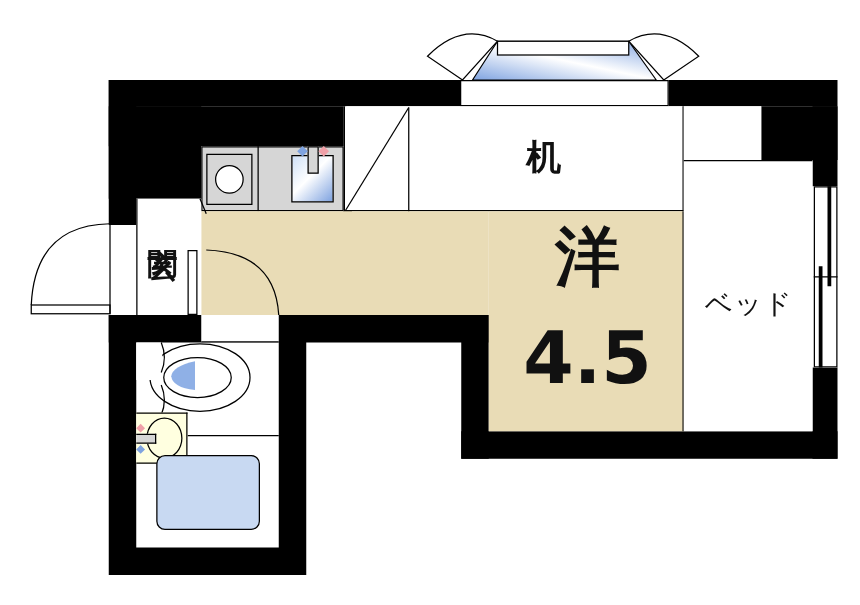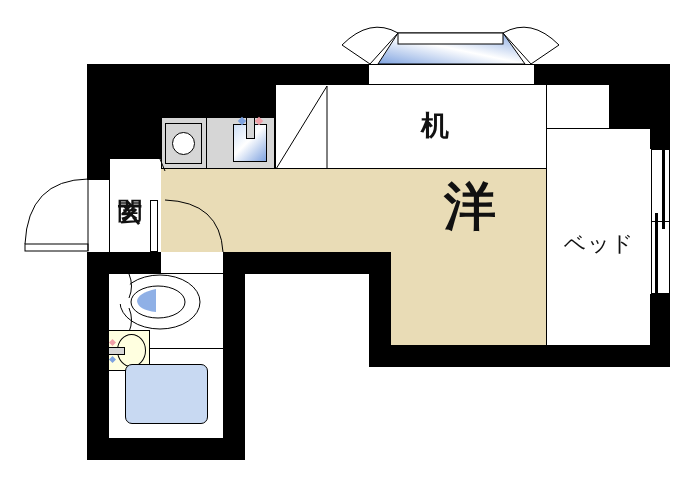--- a/index.html
+++ b/index.html
@@ -58,20 +58,21 @@
   <div class="abs line" style="left:165px;top:123px;width:37px;height:41px;border-width:1px;"></div>
   <div class="abs" style="left:172px;top:132px;width:23px;height:23px;border-radius:50%;background:#fff;border:1px solid #000;"></div>
   <div class="abs" style="left:233px;top:124px;width:34px;height:38px;border:1px solid #000;background:linear-gradient(135deg,#cfe0f7 0%,#ffffff 45%,#7fa3e0 100%);"></div>
   <div class="abs" style="left:246px;top:117px;width:9px;height:22px;background:#d6d6d6;border:1px solid #000;"></div>
   <div class="abs" style="left:239px;top:118px;width:6px;height:6px;background:#7fa3e0;transform:rotate(45deg);"></div>
   <div class="abs" style="left:256px;top:118px;width:6px;height:6px;background:#f0a0a8;transform:rotate(45deg);"></div>
 
   <div class="abs floor" style="left:161px;top:169px;width:230px;height:83px;"></div>
   <div class="abs floor" style="left:391px;top:169px;width:156px;height:176px;border-right:1px solid #000;"></div>
   <div class="label" style="left:420px;top:180px;width:100px;font-size:52px;">洋</div>
+  <div class="label" style="left:405px;top:257px;width:130px;font-size:58px;">4.5</div>
 
   <div class="abs white" style="left:109px;top:159px;width:52px;height:93px;border-left:1px solid #000;"></div>
   <div class="abs white" style="left:150px;top:200px;width:8px;height:52px;border:1px solid #000;"></div>
   <div class="label" style="left:113px;top:180px;width:30px;font-size:24px;line-height:1.15;writing-mode:vertical-rl;">玄関</div>
   <svg style="left:20px;top:175px;" width="250" height="80">
     <rect x="5" y="69" width="63" height="7" fill="#fff" stroke="#000" stroke-width="1"></rect>
     <path d="M5,69 Q8,5 68,4" fill="none" stroke="#000" stroke-width="1"></path>
     <line x1="68" y1="4" x2="68" y2="76" stroke="#000" stroke-width="1"></line>
     <path d="M145,25 Q200,27 203,77" fill="none" stroke="#000" stroke-width="1"></path>
     <line x1="140" y1="-16" x2="145" y2="-4" stroke="#000" stroke-width="1"></line>

